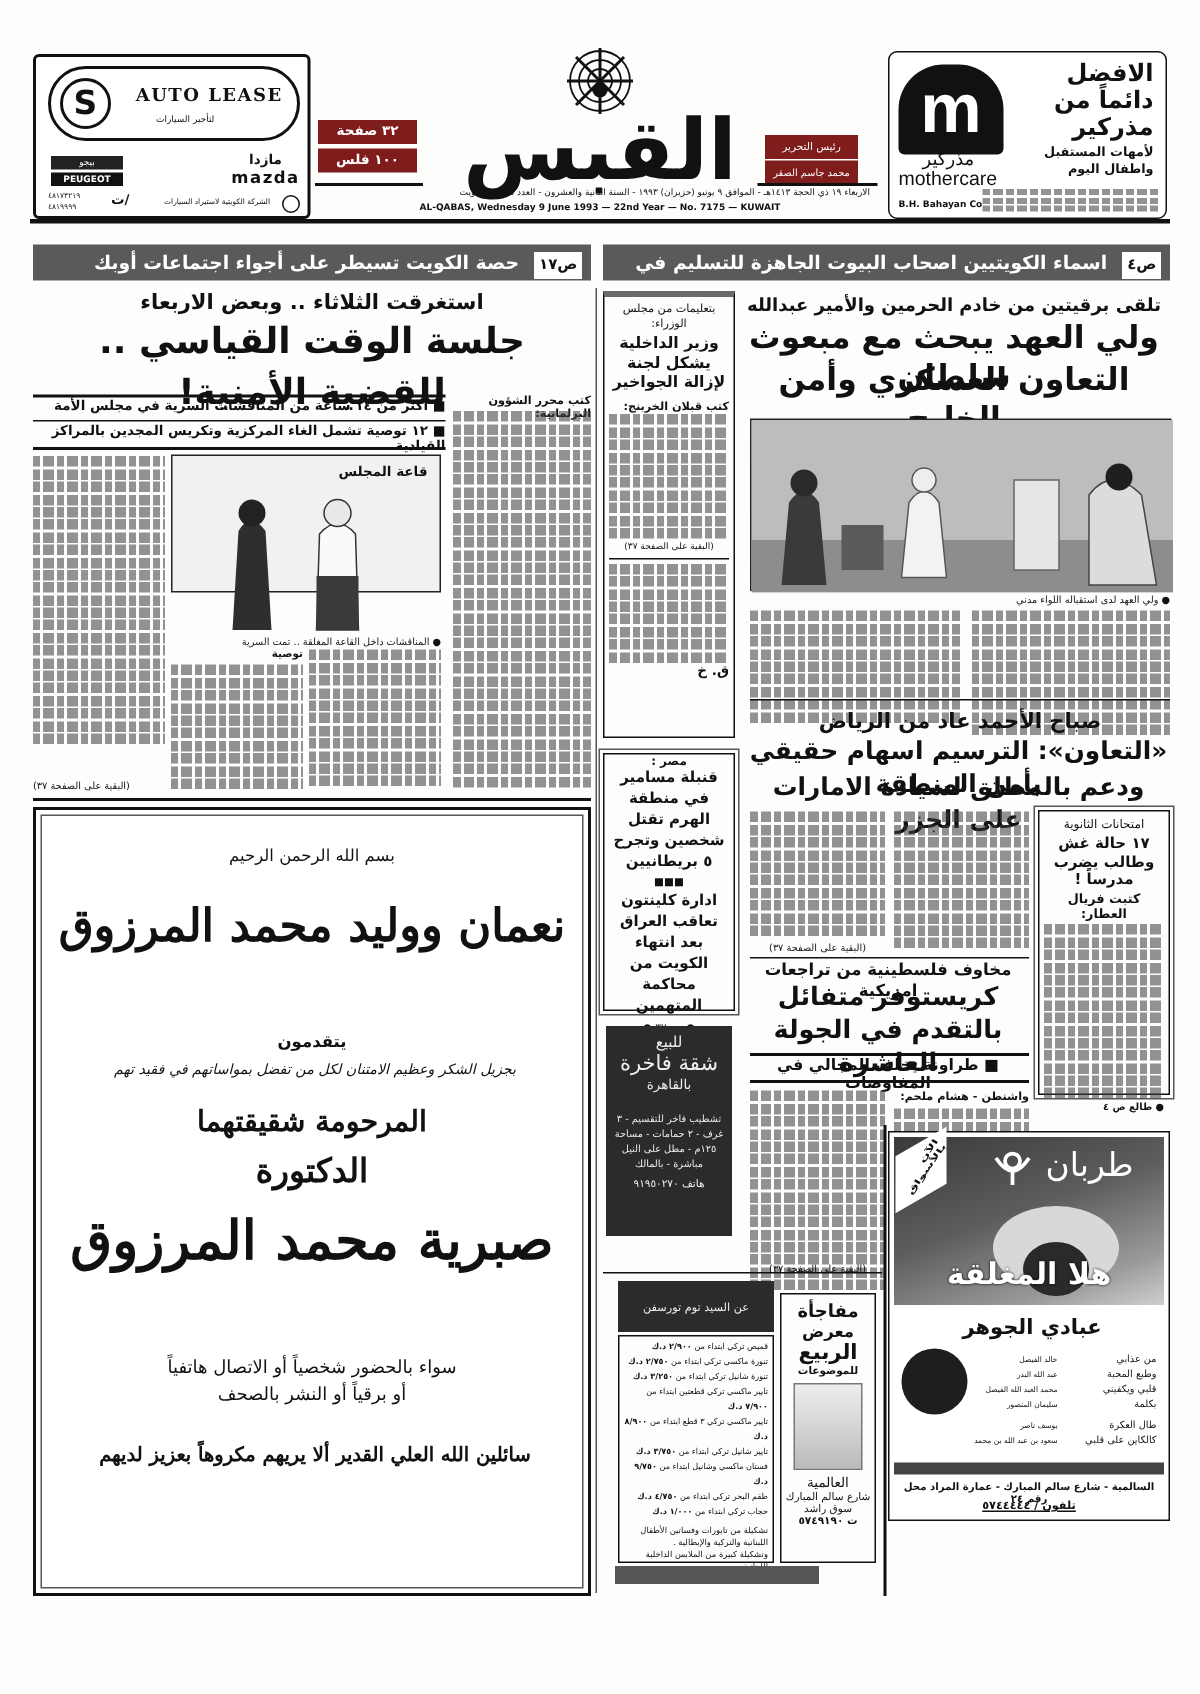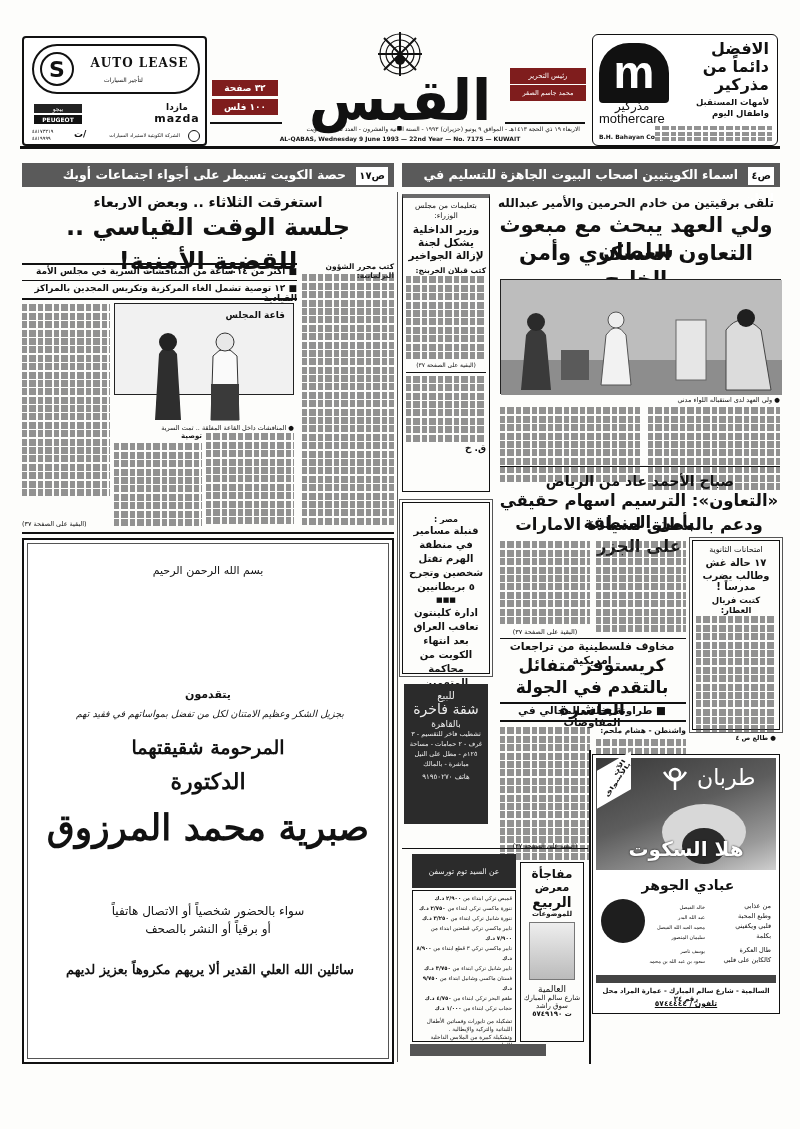--- a/index.html
+++ b/index.html
@@ -63,21 +63,21 @@
       <line x1="28" y1="2" x2="28" y2="46"></line>
         <line x1="6" y1="24" x2="50" y2="24"></line>
       <line x1="12" y1="8" x2="44" y2="40"></line>
         <line x1="44" y1="8" x2="12" y2="40"></line>
     </g>
     <circle cx="28" cy="30" r="5" fill="#111"></circle>
   </svg>
 </div>
 <div class="abs center" style="left:300px;top:70px;width:200px;font-size:56px;line-height:62px;font-weight:900;letter-spacing:-2px;">القبس</div>
 
-<div class="abs" style="left:510px;top:68px;width:76px;height:36px;">
+<div class="abs" style="left:510px;top:90px;width:62px;height:36px;">
   <div class="grey-band center" style="height:16px;line-height:16px;font-size:7px;">رئيس التحرير</div>
   <div class="grey-band center" style="height:16px;line-height:16px;font-size:6.5px;margin-top:1px;">محمد جاسم الصقر</div>
 </div>
 
 <div class="abs box" style="left:592px;top:34px;width:186px;height:112px;border-radius:6px;background:#fff;">
   <div class="abs center" style="left:6px;top:8px;width:70px;height:60px;background:#111;color:#fff;border-radius:30px 30px 4px 4px;font-size:46px;line-height:58px;font-weight:bold;font-family:'Liberation Sans',sans-serif;">m</div>
   <div class="abs rtl bold" style="right:8px;top:4px;font-size:16px;">الافضل</div>
   <div class="abs rtl bold" style="right:8px;top:22px;font-size:16px;">دائماً من</div>
   <div class="abs rtl bold" style="right:8px;top:40px;font-size:16px;">مذركير</div>
   <div class="abs rtl bold" style="right:8px;top:62px;font-size:8.5px;">لأمهات المستقبل</div>
@@ -174,33 +174,33 @@
       <span class="para-line"></span>
       <span class="para-line"></span>
       <span class="para-line"></span>
       <span class="para-line"></span>
       <span class="para-line"></span>
       <span class="para-line"></span>
     </div>
   <div class="rtl bold" style="font-size:9px;">ق. خ</div>
 </div>
 
-<div class="abs" style="left:402px;top:502px;width:88px;height:172px;border:1.5px solid #111;outline:1px solid #555;outline-offset:2px;padding:12px 3px;">
+<div class="abs" style="left:402px;top:502px;width:88px;height:172px;border:1.5px solid #111;outline:1px solid #555;outline-offset:2px;padding:0 3px;">
   <div class="rtl center bold" style="font-size:8px;text-align:center;">مصر :</div>
   <div class="rtl bold" style="font-size:10px;line-height:14px;text-align:center;">قنبلة مسامير في منطقة الهرم تقتل شخصين وتجرح ٥ بريطانيين</div>
   <div class="center" style="font-size:7px;margin:2px 0;">■■■</div>
   <div class="rtl bold" style="font-size:10px;line-height:14px;text-align:center;">ادارة كلينتون تعاقب العراق بعد انتهاء الكويت من محاكمة المتهمين</div>
   <div class="center" style="font-size:7px;margin-top:3px;">● ص ٣٧ ●</div>
 </div>
 
 <div class="abs dark-band" style="left:404px;top:684px;width:84px;height:140px;padding:6px 4px;text-align:center;direction:rtl;">
   <div style="font-size:10px;">للبيع</div>
   <div style="font-size:14px;">شقة فاخرة</div>
   <div style="font-size:9px;margin-top:2px;">بالقاهرة</div>
-  <div style="font-size:6.5px;line-height:10px;margin-top:0;">تشطيب فاخر للتقسيم - ٣ غرف - ٢ حمامات - مساحة ١٢٥م - مطل على النيل مباشرة - بالمالك</div>
+  <div style="font-size:6.5px;line-height:10px;margin-top:12px;">تشطيب فاخر للتقسيم - ٣ غرف - ٢ حمامات - مساحة ١٢٥م - مطل على النيل مباشرة - بالمالك</div>
   <div style="font-size:7px;margin-top:4px;">هاتف ٩١٩٥٠٢٧٠</div>
 </div>
 
 <div class="abs headline-m" style="left:500px;top:472px;width:280px;font-size:14px;">صباح الأحمد عاد من الرياض</div>
 <div class="abs headline-l" style="left:496px;top:490px;width:286px;font-size:16.5px;line-height:22px;">«التعاون»: الترسيم اسهام حقيقي بأمن المنطقة</div>
 <div class="abs headline-l" style="left:496px;top:514px;width:286px;font-size:16.5px;line-height:22px;">ودعم بالمطلق لسيادة الامارات على الجزر</div>
 
 <div class="abs" style="left:596px;top:540px;width:90px;">
   <span class="para-line"></span>
     <span class="para-line"></span>
@@ -297,21 +297,21 @@
     <span style="font-size:7px;font-weight:bold;direction:rtl;transform:rotate(-40deg);">الآن بالأسواق</span>
   </div>
   <div class="abs" style="left:68px;top:12px;width:28px;height:24px;">
     <svg width="28" height="24" viewBox="0 0 28 24">
         <circle cx="14" cy="7" r="5" fill="none" stroke="#fff" stroke-width="2.5"></circle>
         <path d="M3 5 Q14 22 25 5" fill="none" stroke="#fff" stroke-width="2.5"></path>
         <line x1="14" y1="14" x2="14" y2="23" stroke="#fff" stroke-width="2.5"></line>
       </svg>
   </div>
   <div class="abs" style="left:104px;top:10px;font-size:22px;color:#fff;">طربان</div>
-  <div class="abs" style="left:8px;top:82px;width:170px;font-size:20px;text-align:center;color:#fff;font-weight:bold;text-shadow:0 0 2px #000;">هلا السكوت</div>
+  <div class="abs" style="left:8px;top:82px;width:170px;font-size:20px;text-align:center;color:#fff;font-weight:bold;text-shadow:0 0 2px #000;">هلا المغلقة</div>
   <div class="abs rtl bold" style="left:40px;top:122px;width:110px;font-size:14px;text-align:center;">عبادي الجوهر</div>
   <div class="abs" style="left:8px;top:144px;width:44px;height:44px;border-radius:50%;background:#1e1e1e;"></div>
   <div class="abs rtl" style="right:8px;top:146px;width:64px;font-size:6.5px;line-height:10px;">
     <div>من عذابي</div>
     <div>وطبع المحبة</div>
     <div>قلبي ويكفيني</div>
     <div>بكلمة</div>
     <div style="margin-top:4px;">طال العكرة</div>
     <div>كالكاين على قلبي</div>
   </div>
@@ -470,20 +470,21 @@
     <span class="para-line"></span>
     <span class="para-line"></span>
     <span class="para-line"></span>
 </div>
 
 <div class="abs rule" style="left:22px;top:532px;width:372px;height:1.5px;"></div>
 <div class="abs rule" style="left:397px;top:192px;width:1px;height:870px;background:#555;"></div>
 
 <div class="abs" style="left:22px;top:538px;width:372px;height:526px;border:2.5px solid #111;outline:1px solid #555;outline-offset:-6px;background:#fff;">
   <div class="abs center" style="left:0;top:24px;width:100%;font-size:11px;direction:rtl;">بسم الله الرحمن الرحيم</div>
+  <div class="abs center bold" style="left:0;top:58px;width:100%;font-size:30px;line-height:40px;direction:rtl;font-family:'DejaVu Serif',serif;">نعمان ووليد محمد المرزوق</div>
   <div class="abs center bold" style="left:0;top:148px;width:100%;font-size:11px;direction:rtl;">يتقدمون</div>
   <div class="abs center" style="left:20px;top:168px;width:332px;font-size:9.5px;direction:rtl;font-style:italic;">بجزيل الشكر وعظيم الامتنان لكل من تفضل بمواساتهم في فقيد تهم</div>
   <div class="abs center bold" style="left:0;top:196px;width:100%;font-size:19px;direction:rtl;font-family:'DejaVu Serif',serif;">المرحومة شقيقتهما</div>
   <div class="abs center bold" style="left:0;top:228px;width:100%;font-size:22px;direction:rtl;font-family:'DejaVu Serif',serif;">الدكتورة</div>
   <div class="abs center bold" style="left:0;top:262px;width:100%;font-size:36px;line-height:50px;direction:rtl;font-family:'DejaVu Serif',serif;">صبرية محمد المرزوق</div>
   <div class="abs center" style="left:0;top:364px;width:100%;font-size:12px;direction:rtl;">سواء بالحضور شخصياً أو الاتصال هاتفياً</div>
   <div class="abs center bold" style="left:10px;top:422px;width:352px;font-size:13px;direction:rtl;font-family:'DejaVu Serif',serif;">سائلين الله العلي القدير ألا يريهم مكروهاً بعزيز لديهم</div>
   <div class="abs center" style="left:0;top:382px;width:100%;font-size:12px;direction:rtl;">أو برقياً أو النشر بالصحف</div>
 </div>
 

